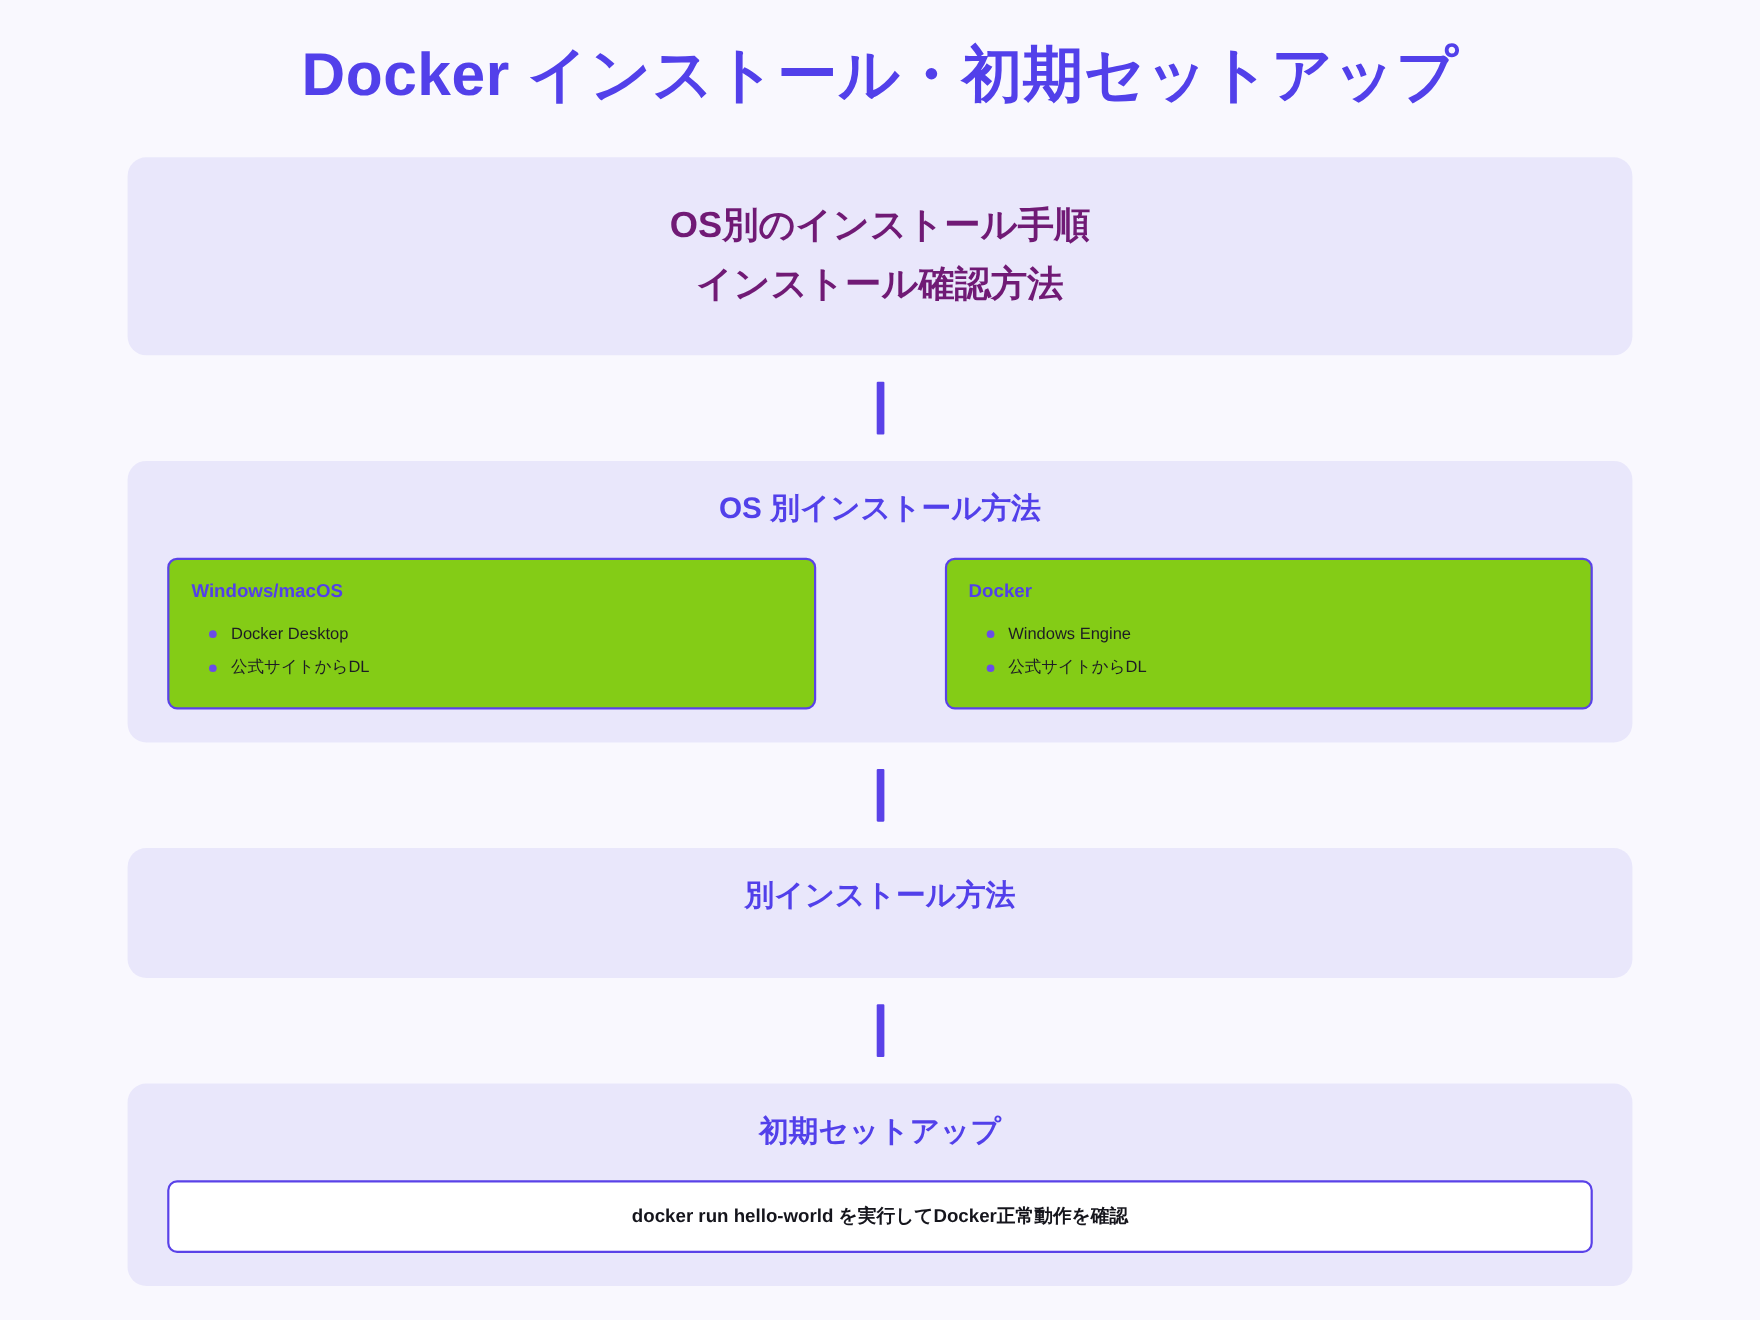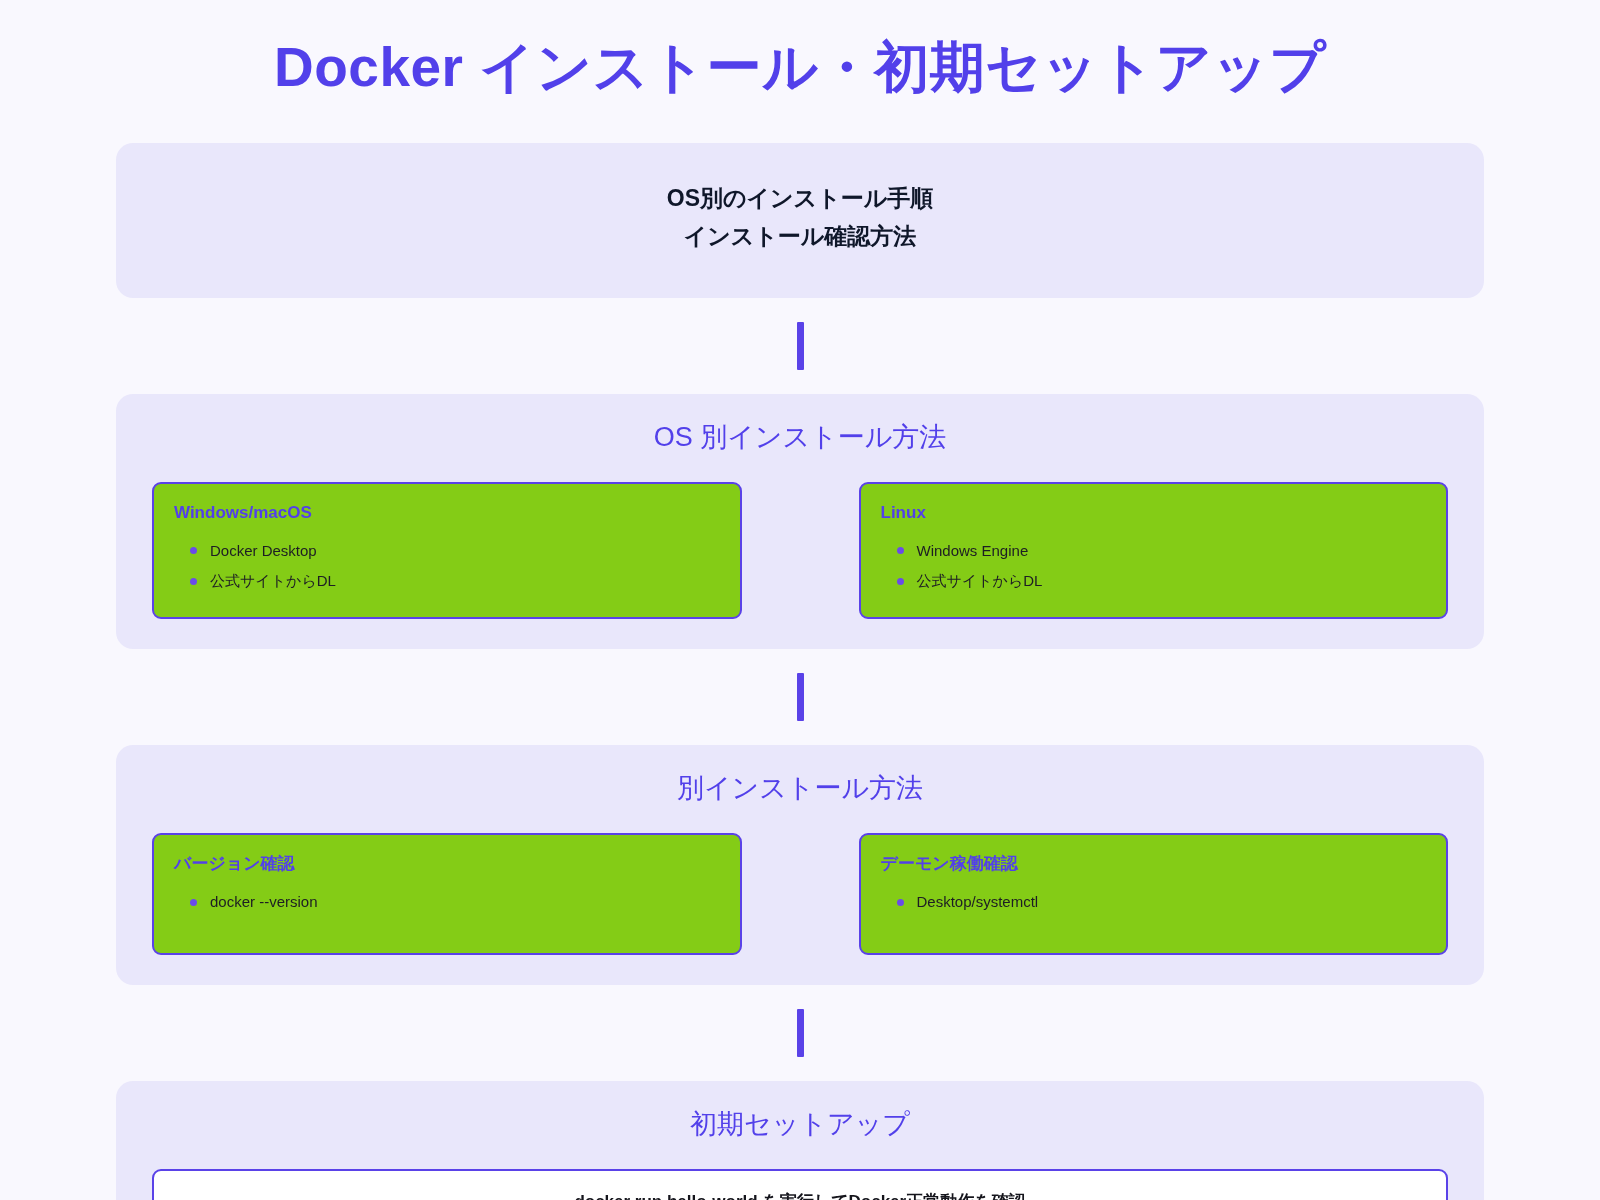--- a/index.html
+++ b/index.html
@@ -55,31 +55,31 @@
   .panel-intro {
     padding: 34px 36px 38px 36px;
     min-height: 155px;
     display: flex;
     flex-direction: column;
     align-items: center;
     justify-content: center;
   }
 
   .intro-line {
-    color: #0f172a;
-    font-size: 23px;
+    color: #701a75;
+    font-size: 33px;
     font-weight: 700;
     line-height: 1.65;
     text-align: center;
   }
 
   .panel-heading {
     color: #5240ea;
     font-size: 27px;
-    font-weight: 400;
+    font-weight: 700;
     text-align: center;
     margin-bottom: 27px;
     line-height: 1.3;
   }
 
   
   .connector {
     width: 100%;
     height: 96px;
     display: flex;
@@ -189,21 +189,21 @@
               <span>Docker Desktop</span>
             </li>
             <li>
               <span class="bullet"></span>
               <span>公式サイトからDL</span>
             </li>
           </ul>
         </div>
 
         <div class="card">
-          <div class="card-title">Linux</div>
+          <div class="card-title">Docker</div>
           <ul class="card-list">
             <li>
               <span class="bullet"></span>
               <span>Windows Engine</span>
             </li>
             <li>
               <span class="bullet"></span>
               <span>公式サイトからDL</span>
             </li>
           </ul>
@@ -211,43 +211,20 @@
 
       </div>
     </div>
 
     <div class="connector">
       <div class="connector-bar"></div>
     </div>
 
     <div class="panel">
       <div class="panel-heading">別インストール方法</div>
-      <div class="card-grid">
-
-        <div class="card">
-          <div class="card-title">バージョン確認</div>
-          <ul class="card-list">
-            <li>
-              <span class="bullet"></span>
-              <span>docker --version</span>
-            </li>
-          </ul>
-        </div>
-
-        <div class="card">
-          <div class="card-title">デーモン稼働確認</div>
-          <ul class="card-list">
-            <li>
-              <span class="bullet"></span>
-              <span>Desktop/systemctl</span>
-            </li>
-          </ul>
-        </div>
-
-      </div>
     </div>
 
     <div class="connector">
       <div class="connector-bar"></div>
     </div>
 
     <div class="panel">
       <div class="panel-heading">初期セットアップ</div>
       <div class="card-wide">
         <span class="card-wide-text">docker run hello-world を実行してDocker正常動作を確認</span>

